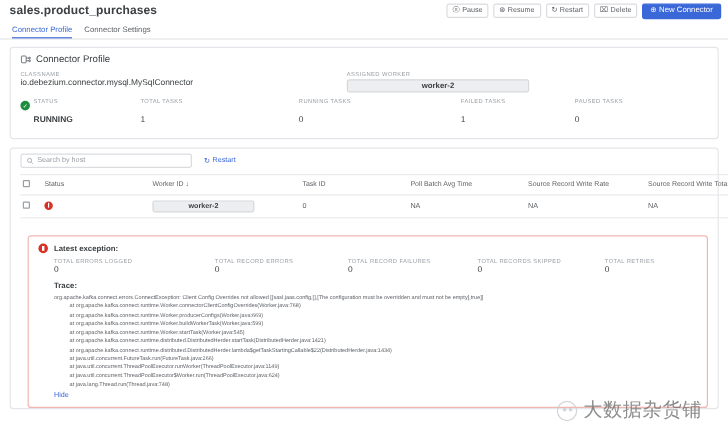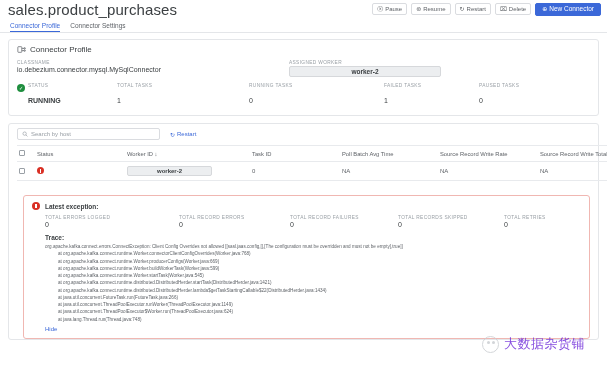--- a/index.html
+++ b/index.html
@@ -14,22 +14,23 @@
   .page { position: relative; width: 607px; height: 369px; background: #fff; }
 
   
   .topbar {
     height: 18px;
     display: flex; align-items: center;
     padding: 0 6px 0 8px;
     background: #fff;
   }
   .conn-title {
-    font-size: 15px; color: #3c4043; letter-spacing: .1px;
+    font-size: 10px; color: #3c4043; letter-spacing: .1px;
     flex: 1;
+    font-weight: bold;
   }
   .hdr-actions { display: flex; align-items: center; gap: 4px; }
   .btn {
     display: inline-flex; align-items: center; gap: 2px;
     height: 12px; padding: 0 4px;
     border: 1px solid #dadce0; border-radius: 2px;
     background: #fff; color: #5f6368;
     font-size: 6px; line-height: 1; white-space: nowrap;
   }
   .btn .gi { font-size: 6px; line-height: 1; }
@@ -198,21 +199,21 @@
   }
   .wm-logo::before {
     content: ""; position: absolute; left: 3.5px; top: 4.5px;
     width: 3px; height: 3px; border-radius: 50%; background: #c9ccd0;
   }
   .wm-logo::after {
     content: ""; position: absolute; right: 3.5px; top: 4.5px;
     width: 3px; height: 3px; border-radius: 50%; background: #c9ccd0;
   }
   .wm-text {
-    font-size: 13px; color: #6d28d9; letter-spacing: .5px;
+    font-size: 16px; color: #737373; letter-spacing: .5px;
     font-family: Liberation Serif, serif;
   }
   .svg-ic { display: block; }
 </style>
 </head>
 <body>
 
 <div class="page">
 
   <div class="topbar">

